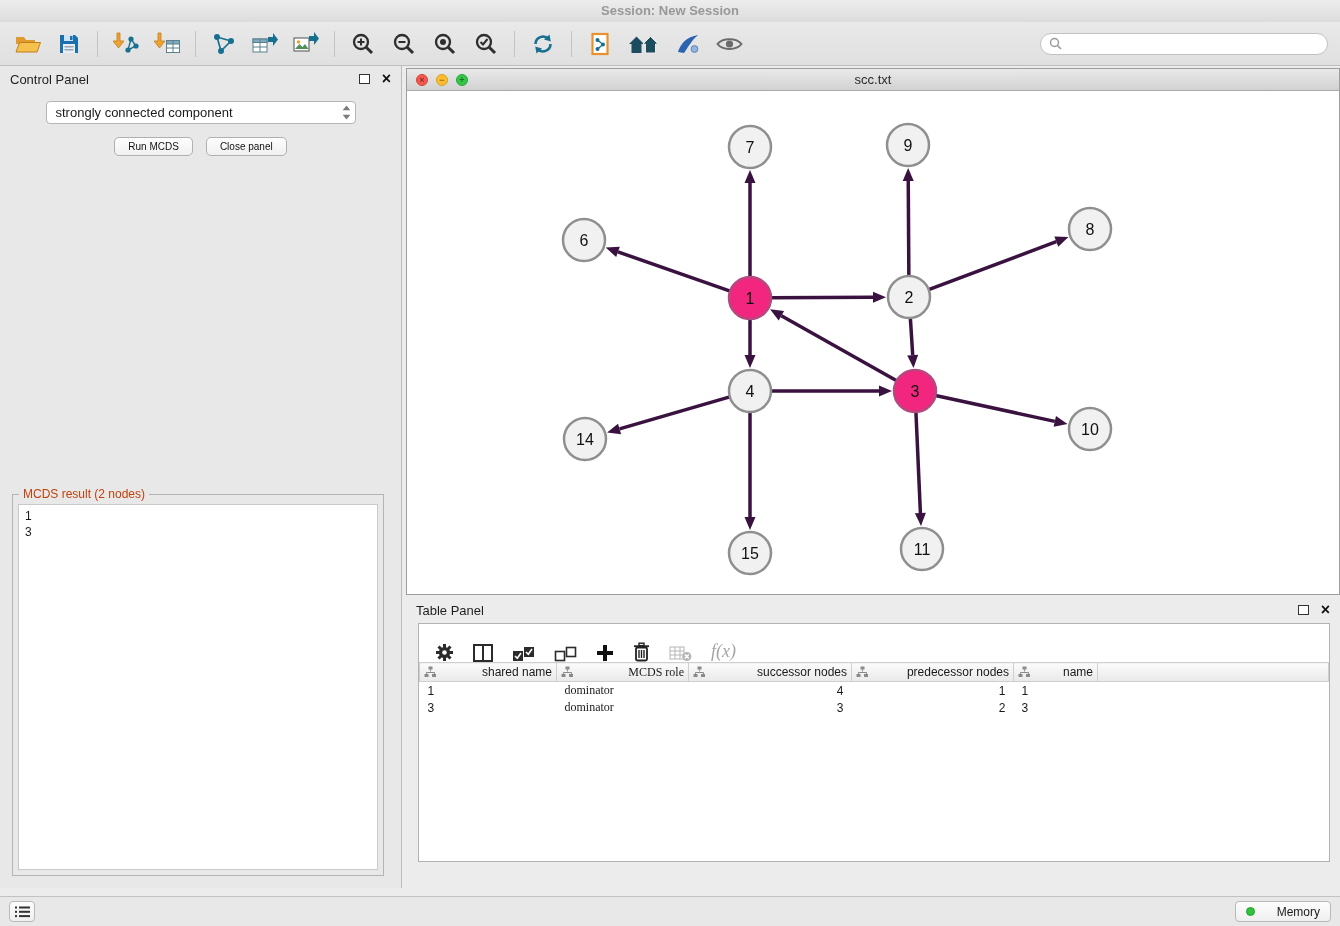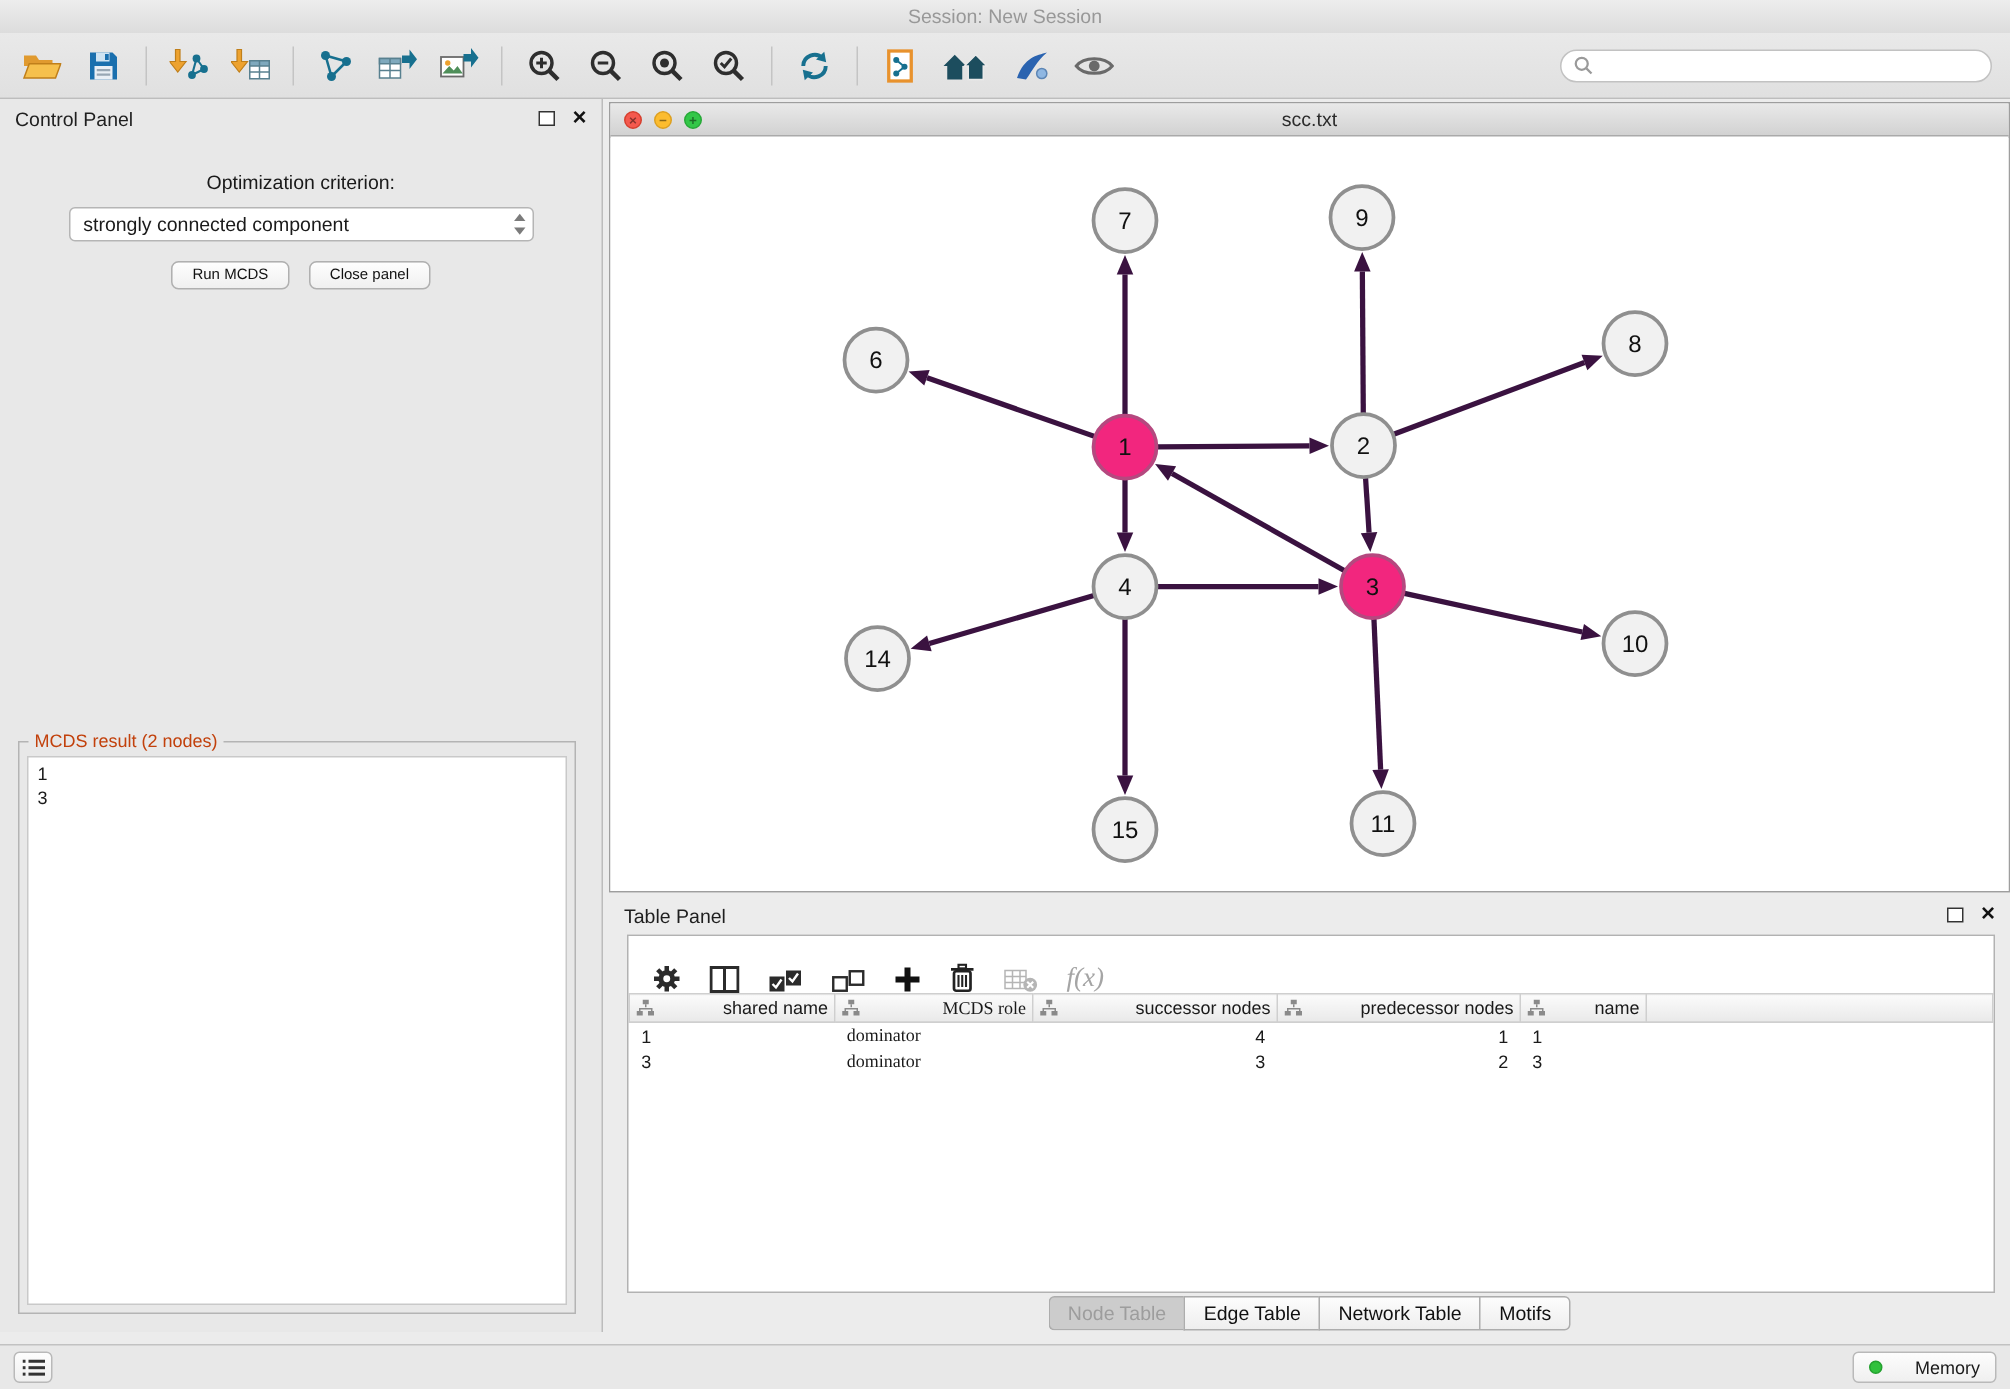--- a/index.html
+++ b/index.html
@@ -10,21 +10,21 @@
     position: relative;
     overflow: hidden;
     color: #1a1a1a;
   }
 
   
   .titlebar {
     position: absolute; top: 0; left: 0; right: 0; height: 22px;
     background: linear-gradient(#ededed, #dcdcdc);
     text-align: center; line-height: 22px;
-    font-size: 13px; color: #989898;
+    font-size: 13px; color: #989898; font-weight: bold;
   }
 
   
   .toolbar {
     position: absolute; top: 22px; left: 0; right: 0; height: 44px;
     background: linear-gradient(#e9e9e9, #e0e0e0);
     border-bottom: 1px solid #bdbdbd;
     display: flex; align-items: center; padding: 0 12px; gap: 9px;
   }
   .tb-btn { width: 32px; height: 34px; display: flex; align-items: center; justify-content: center; border-radius: 4px; }
@@ -309,21 +309,20 @@
 
 <div class="control-panel">
   <div class="panel-header">
     <span>Control Panel</span>
     <span class="spacer"></span>
     <span class="win-float"></span>
     <span class="win-close">×</span>
   </div>
 
 
-  <div class="opt-label">Optimization criterion:</div>
 
   <div class="dropdown">
     <span class="dd-value">strongly connected component</span>
     <svg width="9" height="15" viewBox="0 0 9 15">
       <path d="M4.5 0.5 L8.3 5.3 H0.7z" fill="#7b7b7b"></path>
       <path d="M4.5 14.5 L8.3 9.7 H0.7z" fill="#7b7b7b"></path>
     </svg>
   </div>
 
   <div class="btn-row">
@@ -554,26 +553,20 @@
             <td class="col-1" style="text-align: left;">dominator</td>
             <td class="col-2" style="text-align: right;">3</td>
             <td class="col-3" style="text-align: right;">2</td>
             <td class="col-4" style="text-align: left;">3</td>
             <td></td>
           </tr>
         </tbody>
     </table>
   </div>
 
-  <div class="tp-tabs seg-tabs" style="margin-top:0;">
-      <div class="seg-tab active">Node Table</div>
-      <div class="seg-tab">Edge Table</div>
-      <div class="seg-tab">Network Table</div>
-      <div class="seg-tab">Motifs</div>
-    </div>
 </div>
 
 <div class="status-bar">
   <div class="statusbar-btn">
     <svg width="15" height="12" viewBox="0 0 15 12">
       <g fill="#333">
         <rect x="0" y="0.5" width="2" height="2"></rect>
           <rect x="4" y="0.5" width="11" height="2"></rect>
         <rect x="0" y="4.8" width="2" height="2"></rect>
           <rect x="4" y="4.8" width="11" height="2"></rect>

